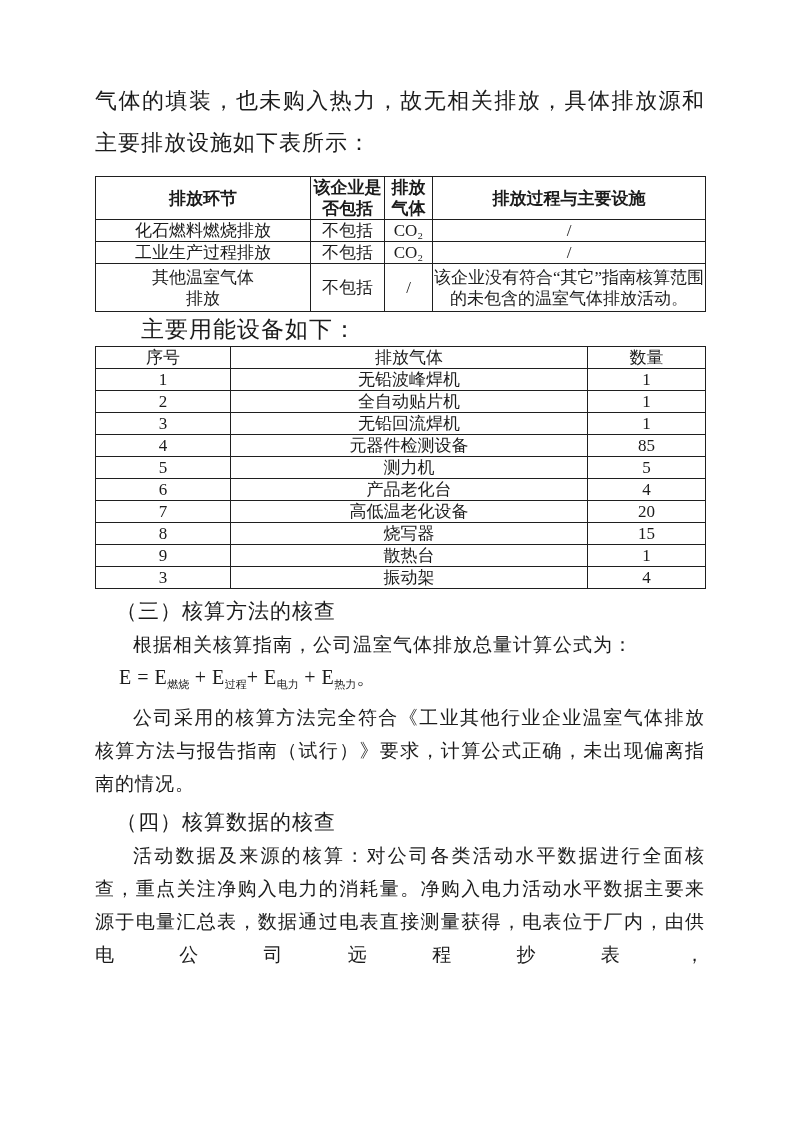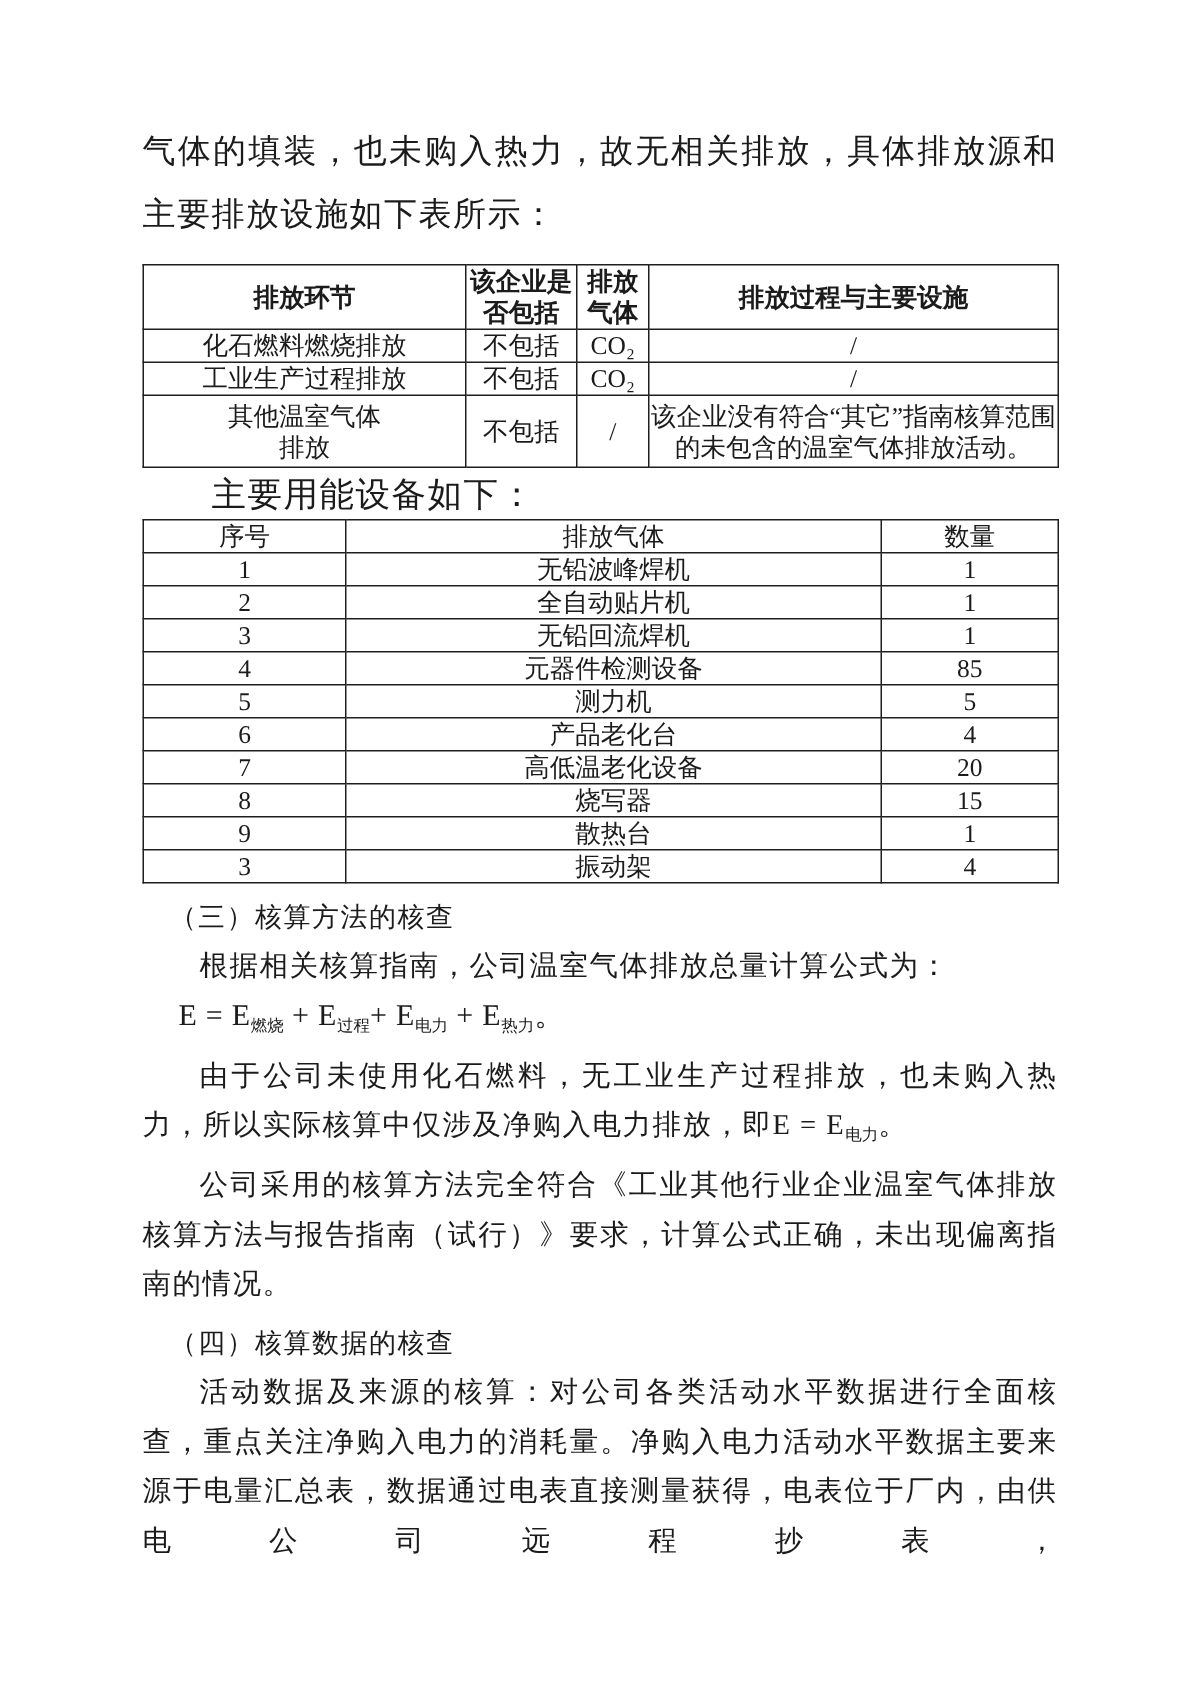--- a/index.html
+++ b/index.html
@@ -25,21 +25,21 @@
   }
   .flow {
     font-size: 19px;
     line-height: 33px;
     letter-spacing: 1px;
     text-align: justify;
     text-indent: 2em;
   }
   .flow.full-last { text-align-last: justify; }
   .sec-heading {
-    font-size: 18px;
+    font-size: 21px;
     line-height: 33px;
     letter-spacing: 1px;
     text-indent: 1em;
     margin-top: 6px;
   }
   .equip-intro {
     font-size: 23px;
     line-height: 24px;
     letter-spacing: 1px;
     text-indent: 2em;
@@ -195,21 +195,20 @@
       </tr>
     </tbody>
   </table>
 
   <p class="sec-heading">（三）核算方法的核查</p>
 
   <p class="flow">根据相关核算指南，公司温室气体排放总量计算公式为：</p>
 
   <p class="formula-line"><span>E = E</span><sub class="fs">燃烧</sub><span> + E</span><sub class="fs">过程</sub><span>+ E</span><sub class="fs">电力</sub><span> + E</span><sub class="fs">热力</sub><span>。</span></p>
 
-  <p class="flow"><span>由于公司未使用化石燃料，无工业生产过程排放，也未购入热力，所以实际核算中仅涉及净购入电力排放，即E = E</span><sub class="fs">电力</sub><span>。</span></p>
 
 
   <p class="flow">公司采用的核算方法完全符合《工业其他行业企业温室气体排放核算方法与报告指南（试行）》要求，计算公式正确，未出现偏离指南的情况。</p>
 
   <p class="sec-heading">（四）核算数据的核查</p>
 
   <p class="flow full-last">活动数据及来源的核算：对公司各类活动水平数据进行全面核查，重点关注净购入电力的消耗量。净购入电力活动水平数据主要来源于电量汇总表，数据通过电表直接测量获得，电表位于厂内，由供电公司远程抄表，</p>
 
 </div>
 

